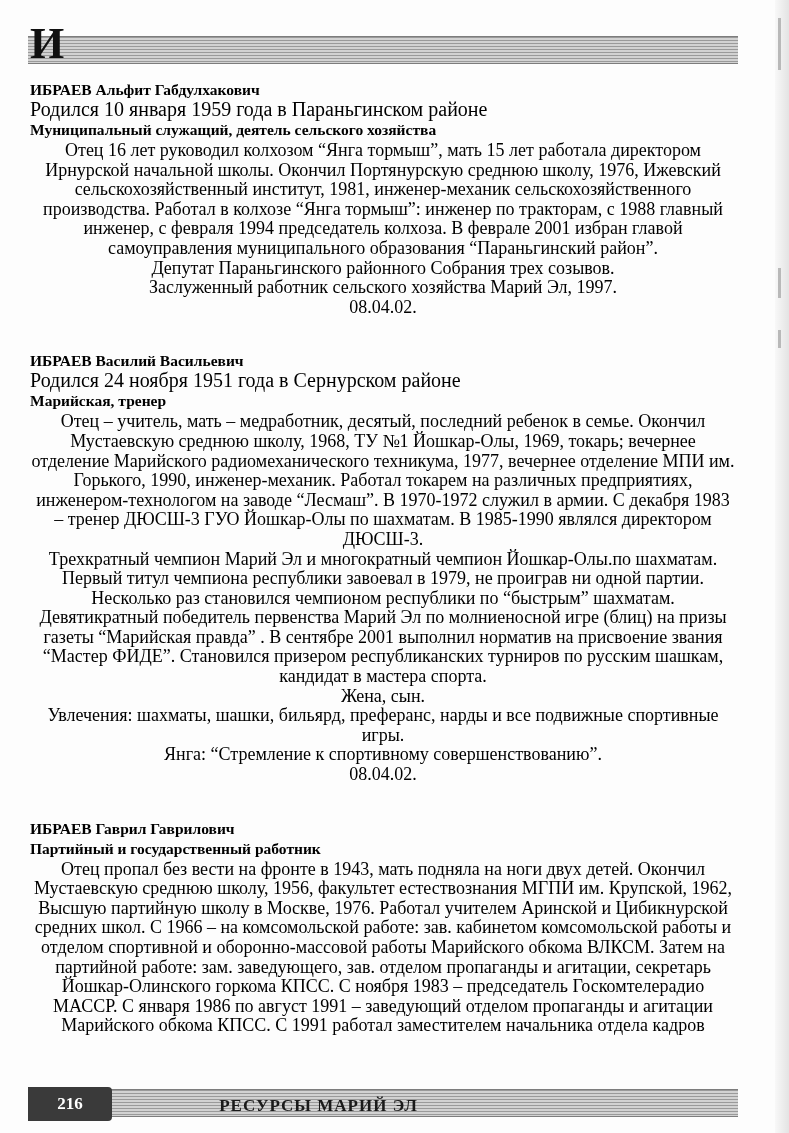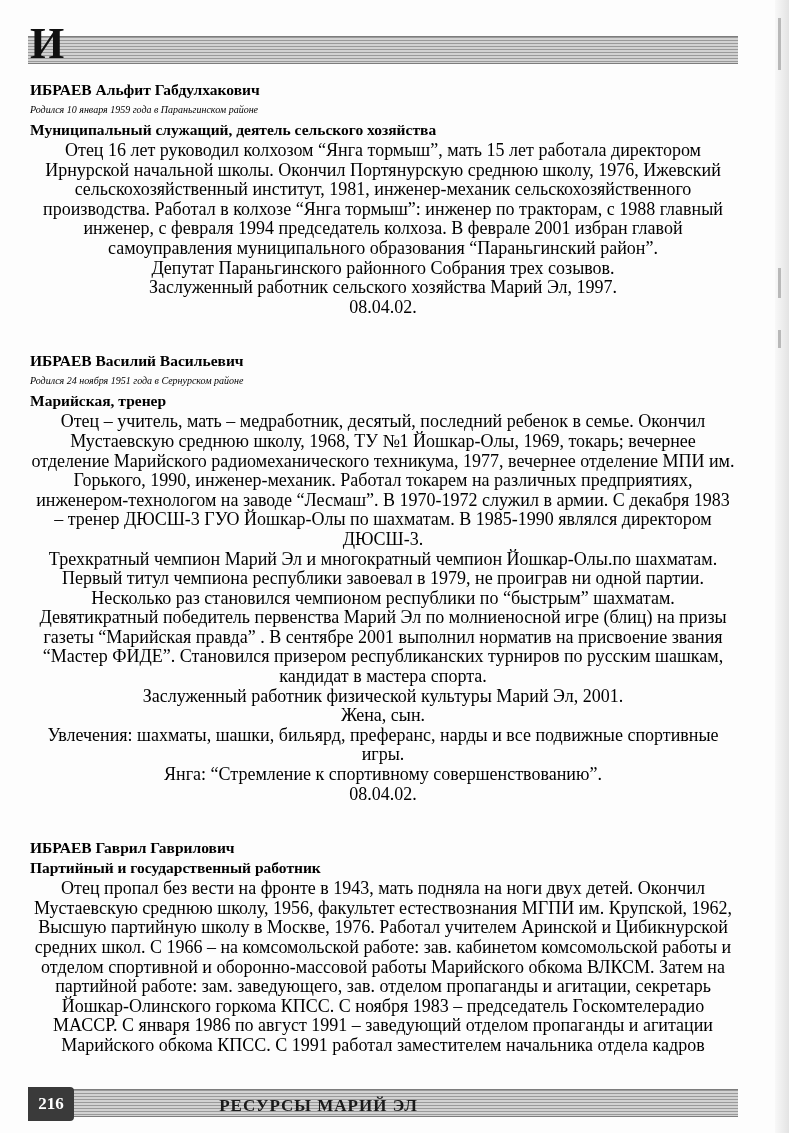--- a/index.html
+++ b/index.html
@@ -72,22 +72,21 @@
 
   .entry { margin-bottom: 20px; }
 
   .entry-name {
     font-weight: bold;
     font-size: 15.5px;
     line-height: 19px;
     margin-bottom: 1px;
   }
   .entry-born {
-    font-style: italic;
-    font-size: 10px;
+    font-size: 20px;
     line-height: 19px;
     margin-bottom: 1px;
   }
   .entry-role {
     font-weight: bold;
     font-size: 15.5px;
     line-height: 19px;
     margin-bottom: 2px;
   }
   .entry-para {
@@ -117,21 +116,21 @@
       #9a9a9a 0px, #9a9a9a 1px,
       #d2d2d2 1px, #d2d2d2 3px
     );
     border-top: 1px solid #7d7d7d;
     border-bottom: 1px solid #7d7d7d;
   }
   .footer-page {
     position: absolute;
     left: 28px;
     bottom: 12px;
-    width: 46px;
+    width: 84px;
     height: 34px;
     background: #3a3a3a;
     color: #ffffff;
     font-family: "Liberation Serif", serif;
     font-weight: bold;
     font-size: 17px;
     display: flex;
     align-items: center;
     justify-content: center;
     border-radius: 0 4px 4px 0;
@@ -180,21 +179,20 @@
 
     <div class="gap-m"></div>
 
     <div class="entry">
       <div class="entry-name">ИБРАЕВ Василий Васильевич</div>
       <div class="entry-born">Родился 24 ноября 1951 года в Сернурском районе</div>
       <div class="entry-role">Марийская, тренер</div>
       <p class="entry-para">Отец – учитель, мать – медработник, десятый, последний ребенок в семье. Окончил Мустаевскую среднюю школу, 1968, ТУ №1 Йошкар-Олы, 1969, токарь; вечернее отделение Марийского радиомеханического техникума, 1977, вечернее отделение МПИ им. Горького, 1990, инженер-механик. Работал токарем на различных предприятиях, инженером-технологом на заводе “Лесмаш”. В 1970-1972 служил в армии. С декабря 1983 – тренер ДЮСШ-3 ГУО Йошкар-Олы по шахматам. В 1985-1990 являлся директором ДЮСШ-3.</p>
       <p class="entry-para">Трехкратный чемпион Марий Эл и многократный чемпион Йошкар-Олы.по шахматам. Первый титул чемпиона республики завоевал в 1979, не проиграв ни одной партии. Несколько раз становился чемпионом республики по “быстрым” шахматам.</p>
       <p class="entry-para">Девятикратный победитель первенства Марий Эл по молниеносной игре (блиц) на призы газеты “Марийская правда” . В сентябре 2001 выполнил норматив на присвоение звания “Мастер ФИДЕ”. Становился призером республиканских турниров по русским шашкам, кандидат в мастера спорта.</p>
-      <p class="entry-para">Заслуженный работник физической культуры Марий Эл, 2001.</p>
       <p class="entry-para">Жена, сын.</p>
       <p class="entry-para">Увлечения: шахматы, шашки, бильярд, преферанс, нарды и все подвижные спортивные игры.</p>
       <p class="entry-para">Янга: “Стремление к спортивному совершенствованию”.</p>
       <p class="entry-para">08.04.02.</p>
     </div>
 
     <div class="gap-m"></div>
 
     <div class="entry">
       <div class="entry-name">ИБРАЕВ Гаврил Гаврилович</div>

